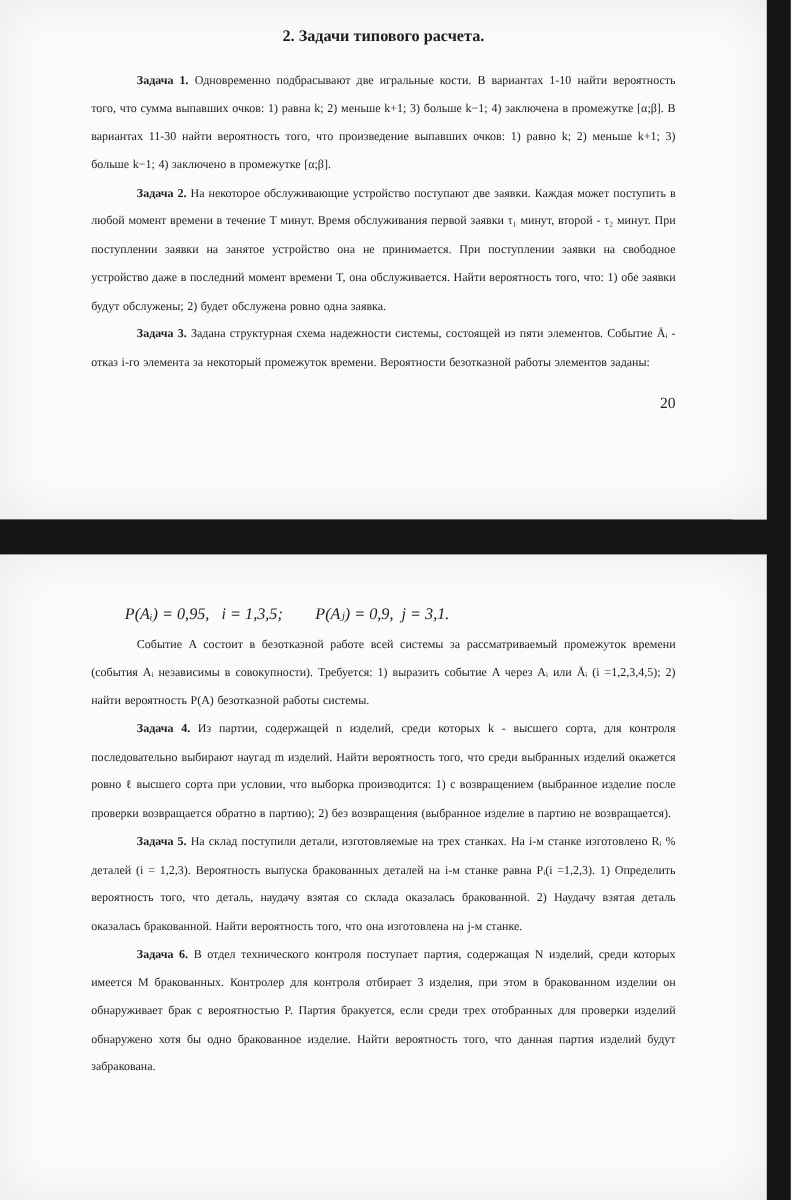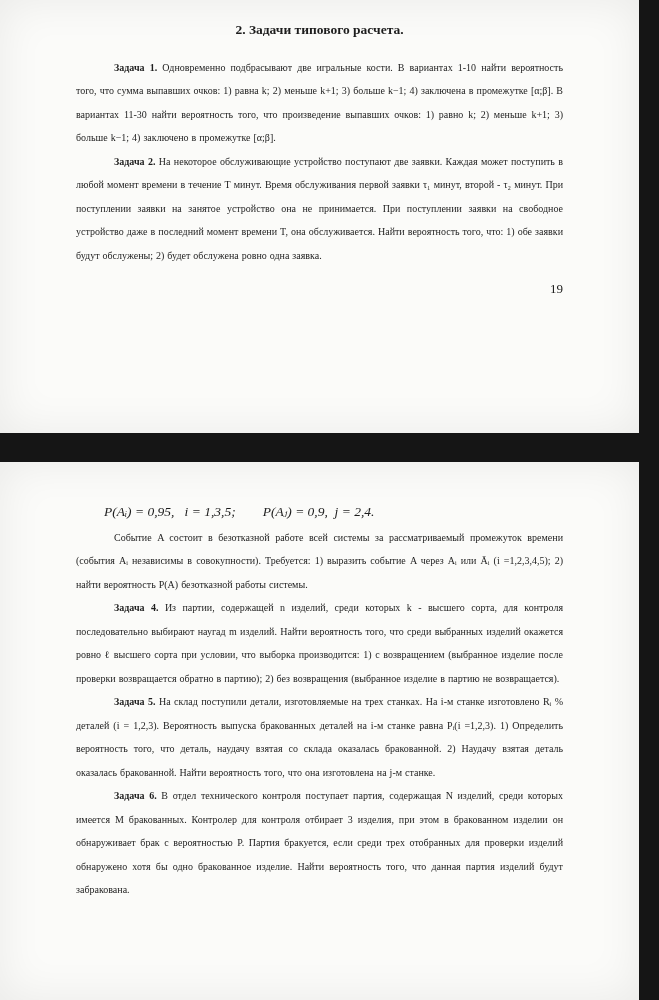--- a/index.html
+++ b/index.html
@@ -58,28 +58,29 @@
 
 <div class="scan">
 
   <div class="page page1">
     <p class="title">2. Задачи типового расчета.</p>
 
     <p class="para"><b class="lead">Задача 1.</b><span> Одновременно подбрасывают две игральные кости. В вариантах 1-10 найти вероятность того, что сумма выпавших очков: 1) равна k; 2) меньше k+1; 3) больше k−1; 4) заключена в промежутке [α;β]. В вариантах 11-30 найти вероятность того, что произведение выпавших очков: 1) равно k; 2) меньше k+1; 3) больше k−1; 4) заключено в промежутке [α;β].</span></p>
 
     <p class="para"><b class="lead">Задача 2.</b><span> На некоторое обслуживающие устройство поступают две заявки. Каждая может поступить в любой момент времени в течение T минут. Время обслуживания первой заявки τ₁ минут, второй - τ₂ минут. При поступлении заявки на занятое устройство она не принимается. При поступлении заявки на свободное устройство даже в последний момент времени T, она обслуживается. Найти вероятность того, что: 1) обе заявки будут обслужены; 2) будет обслужена ровно одна заявка.</span></p>
 
+    <p class="para"><b class="lead">Задача 3.</b><span> Задана структурная схема надежности системы, состоящей из пяти элементов. Событие Āᵢ - отказ i-го элемента за некоторый промежуток времени. Вероятности безотказной работы элементов заданы:</span></p>
 
-    <p class="pagenum">19</p>
+    <p class="pagenum">20</p>
   </div>
 
   <div class="gap"></div>
 
   <div class="page page2">
-    <p class="formula">P(Aᵢ) = 0,95,   i = 1,3,5;        P(Aⱼ) = 0,9,  j = 2,4.</p>
+    <p class="formula">P(Aᵢ) = 0,95,   i = 1,3,5;        P(Aⱼ) = 0,9,  j = 3,1.</p>
 
     <p class="para"><span>Событие A состоит в безотказной работе всей системы за рассматриваемый промежуток времени (события Aᵢ независимы в совокупности). Требуется: 1) выразить событие A через Aᵢ или Āᵢ (i =1,2,3,4,5);   2) найти вероятность P(A) безотказной работы системы.</span></p>
 
     <p class="para"><b class="lead">Задача 4.</b><span> Из партии, содержащей n изделий, среди которых k - высшего сорта, для контроля последовательно выбирают наугад m изделий. Найти вероятность того, что среди выбранных изделий окажется ровно ℓ высшего сорта при условии, что выборка производится: 1) с возвращением (выбранное изделие после проверки возвращается обратно в партию); 2) без возвращения (выбранное изделие в партию не возвращается).</span></p>
 
     <p class="para"><b class="lead">Задача 5.</b><span> На склад поступили детали, изготовляемые на трех станках. На i-м станке изготовлено Rᵢ % деталей (i = 1,2,3). Вероятность выпуска бракованных деталей на i-м станке равна Pᵢ(i =1,2,3). 1) Определить вероятность того, что деталь, наудачу взятая со склада оказалась бракованной. 2) Наудачу взятая деталь оказалась бракованной. Найти вероятность того, что она изготовлена на j-м станке.</span></p>
 
     <p class="para"><b class="lead">Задача 6.</b><span> В отдел технического контроля поступает партия, содержащая N изделий, среди которых имеется M бракованных. Контролер для контроля отбирает 3 изделия, при этом в бракованном изделии он обнаруживает брак с вероятностью P. Партия бракуется, если среди трех отобранных для проверки изделий обнаружено хотя бы одно бракованное изделие. Найти вероятность того, что данная партия изделий будут забракована.</span></p>
   </div>
 

